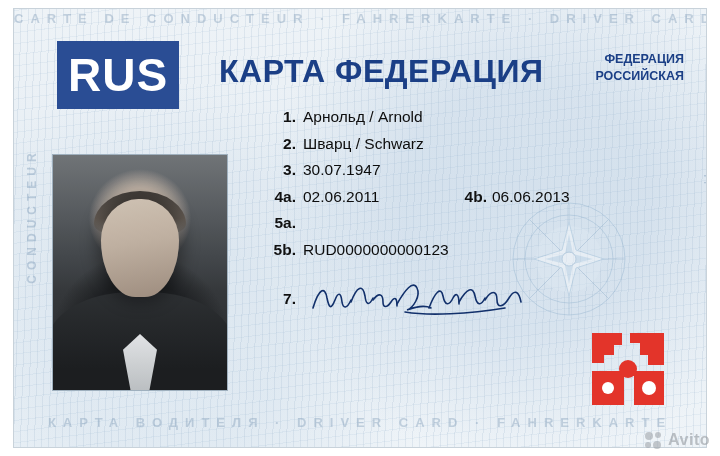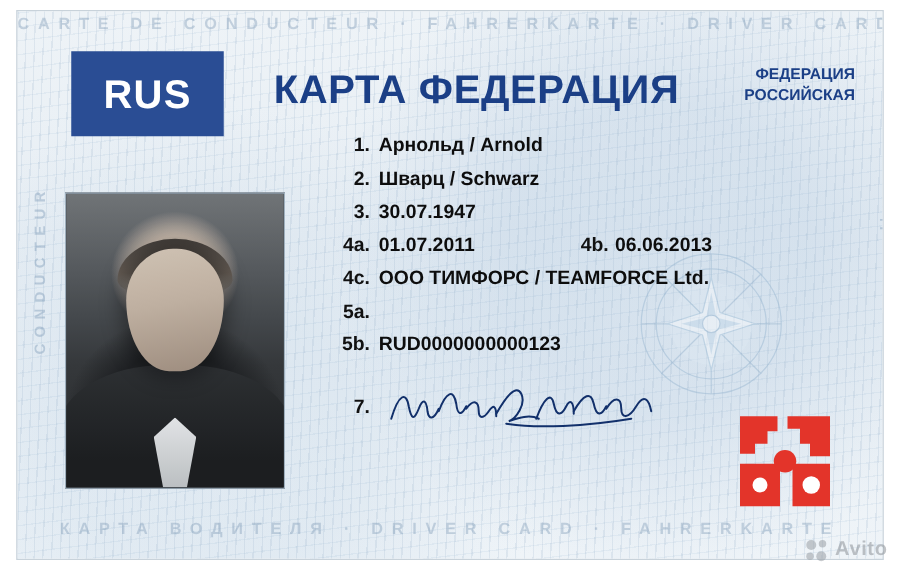--- a/index.html
+++ b/index.html
@@ -83,21 +83,21 @@
     position: absolute;
     left: 43px;
     top: 32px;
     width: 122px;
     height: 68px;
     background: #2a4d94;
     color: #ffffff;
     display: flex;
     align-items: center;
     justify-content: center;
-    font-size: 32px;
+    font-size: 46px;
     font-weight: 700;
     letter-spacing: 1px;
   }
   .title {
     position: absolute;
     left: 205px;
     top: 44px;
     font-size: 32px;
     font-weight: 700;
     color: #1b3f86;
@@ -193,21 +193,21 @@
     white-space: nowrap;
   }
   .num {
     width: 30px;
     flex: 0 0 30px;
     text-align: right;
     padding-right: 7px;
     font-weight: 700;
     color: #111;
   }
-  .val { font-weight: 700; }
+  .val { font-weight: 400; }
   .row-dates .val-a { min-width: 150px; display: inline-block; }
   .row-dates .num-b {
     width: 34px;
     flex: 0 0 34px;
     text-align: right;
     padding-right: 5px;
   }
   
   .row-sign {
     display: flex;
@@ -332,29 +332,25 @@
         <span class="val">Шварц / Schwarz</span>
       </div>
 
       <div class="row">
         <span class="num">3.</span>
         <span class="val">30.07.1947</span>
       </div>
 
       <div class="row row-dates">
         <span class="num">4a.</span>
-        <span class="val val-a">01.07.2011</span>
+        <span class="val val-a">02.06.2011</span>
         <span class="num num-b">4b.</span>
         <span class="val">06.06.2013</span>
       </div>
 
-      <div class="row">
-        <span class="num">4c.</span>
-        <span class="val">ООО ТИМФОРС / TEAMFORCE Ltd.</span>
-      </div>
 
       <div class="row">
         <span class="num">5a.</span>
       </div>
 
       <div class="row">
         <span class="num">5b.</span>
         <span class="val">RUD0000000000123</span>
       </div>
 

